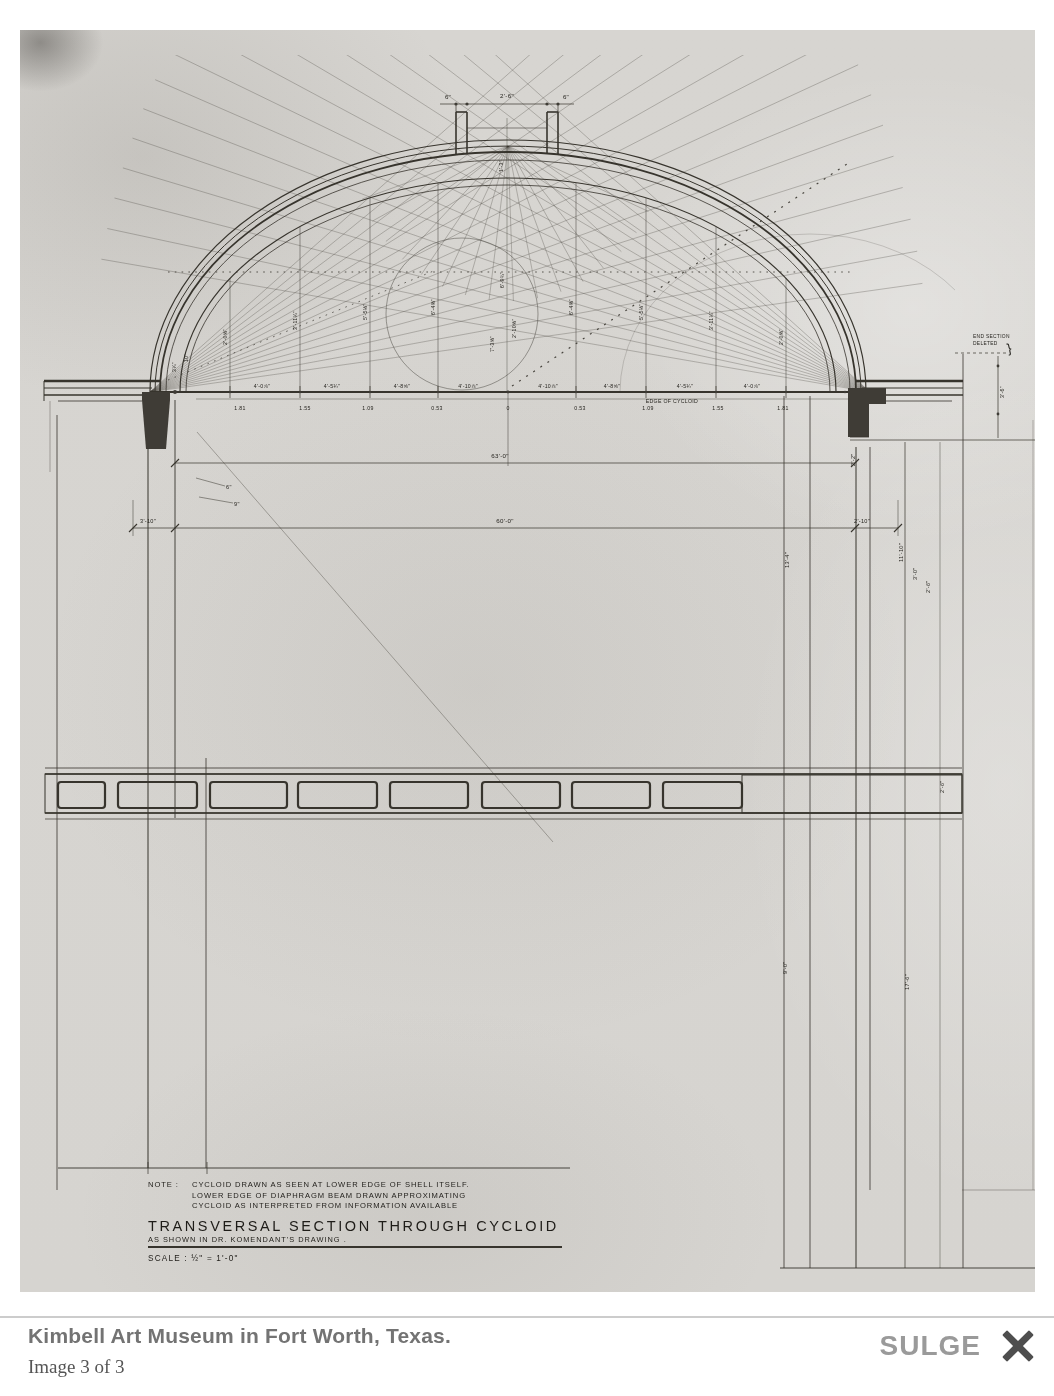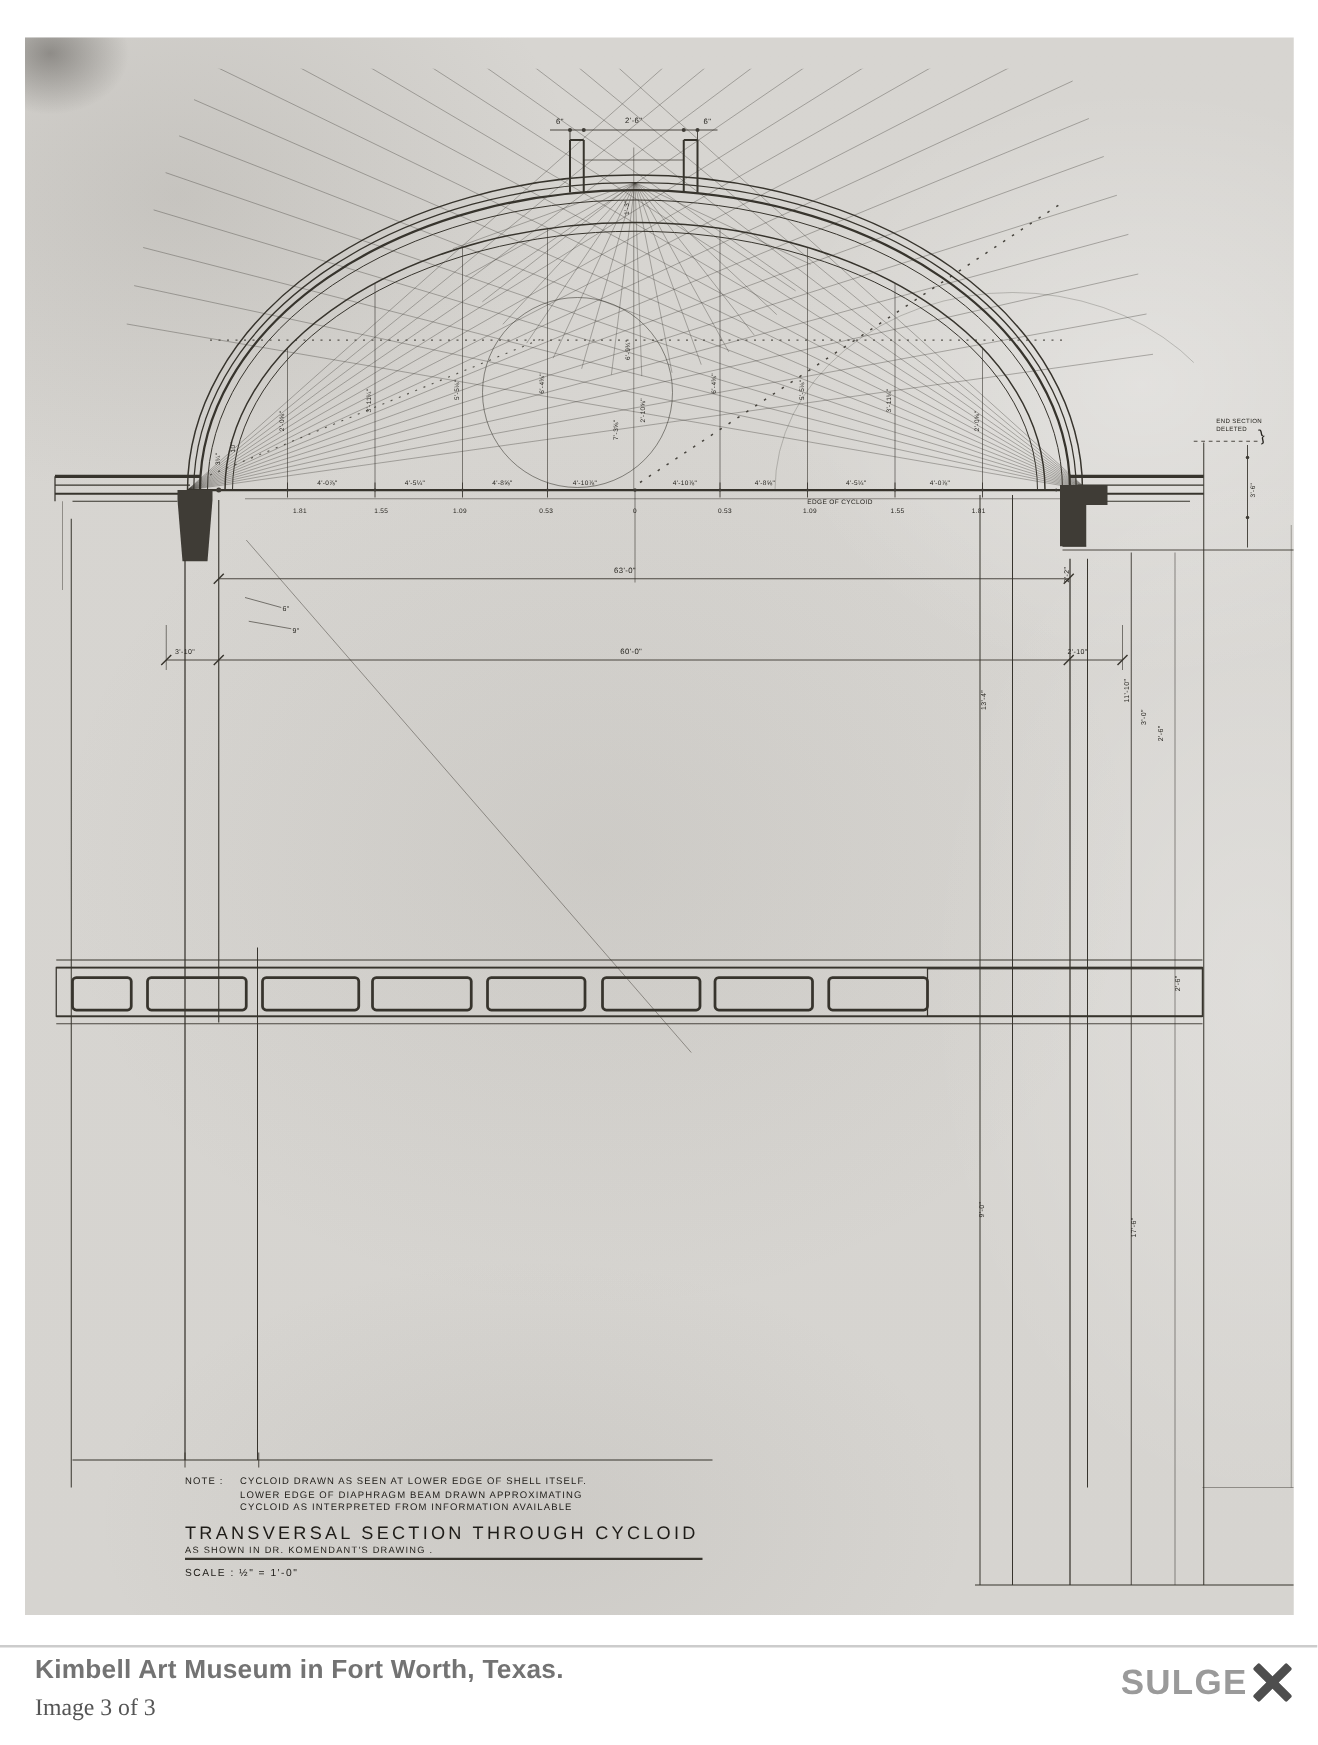--- a/index.html
+++ b/index.html
@@ -22,21 +22,21 @@
   .tx{font-family:"Liberation Sans",sans-serif;fill:#26241f;stroke:none !important;letter-spacing:.3px;}
   .t5{font-size:5.2px;} .t55{font-size:5.6px;} .t6{font-size:6.2px;}
   .note{font-size:7.6px;letter-spacing:.9px;fill:#1e1c18;}
   .ttl{font-size:14.5px;letter-spacing:2.6px;fill:#1e1c18;}
   .sub{font-size:7.4px;letter-spacing:1px;fill:#24221d;}
   .scl{font-size:8.2px;letter-spacing:1.2px;fill:#1e1c18;}
   .mid{text-anchor:middle;}
   .caption{position:absolute;left:0;top:1316px;width:1054px;height:80px;background:#fff;border-top:2px solid #cccccc;}
   .cap-title{position:absolute;left:28px;top:6px;font-size:21px;font-weight:bold;color:#737373;letter-spacing:.2px;}
   .cap-counter{position:absolute;left:28px;top:38px;font-size:19px;color:#555555;font-family:Liberation Serif, serif;}
-  .cap-right{position:absolute;right:16px;top:8px;display:flex;align-items:center;gap:0;}
+  .cap-right{position:absolute;right:16px;top:8px;display:flex;align-items:center;gap:17px;}
   .brand{font-size:28px;font-weight:600;color:#9a9a9a;letter-spacing:1px;}
   .xicon{display:block;}
 </style>
 </head>
 <body>
 
 <div class="scan">
 <svg class="draw" viewBox="20 30 1015 1262">
   <defs>
     <clipPath id="archclip">

